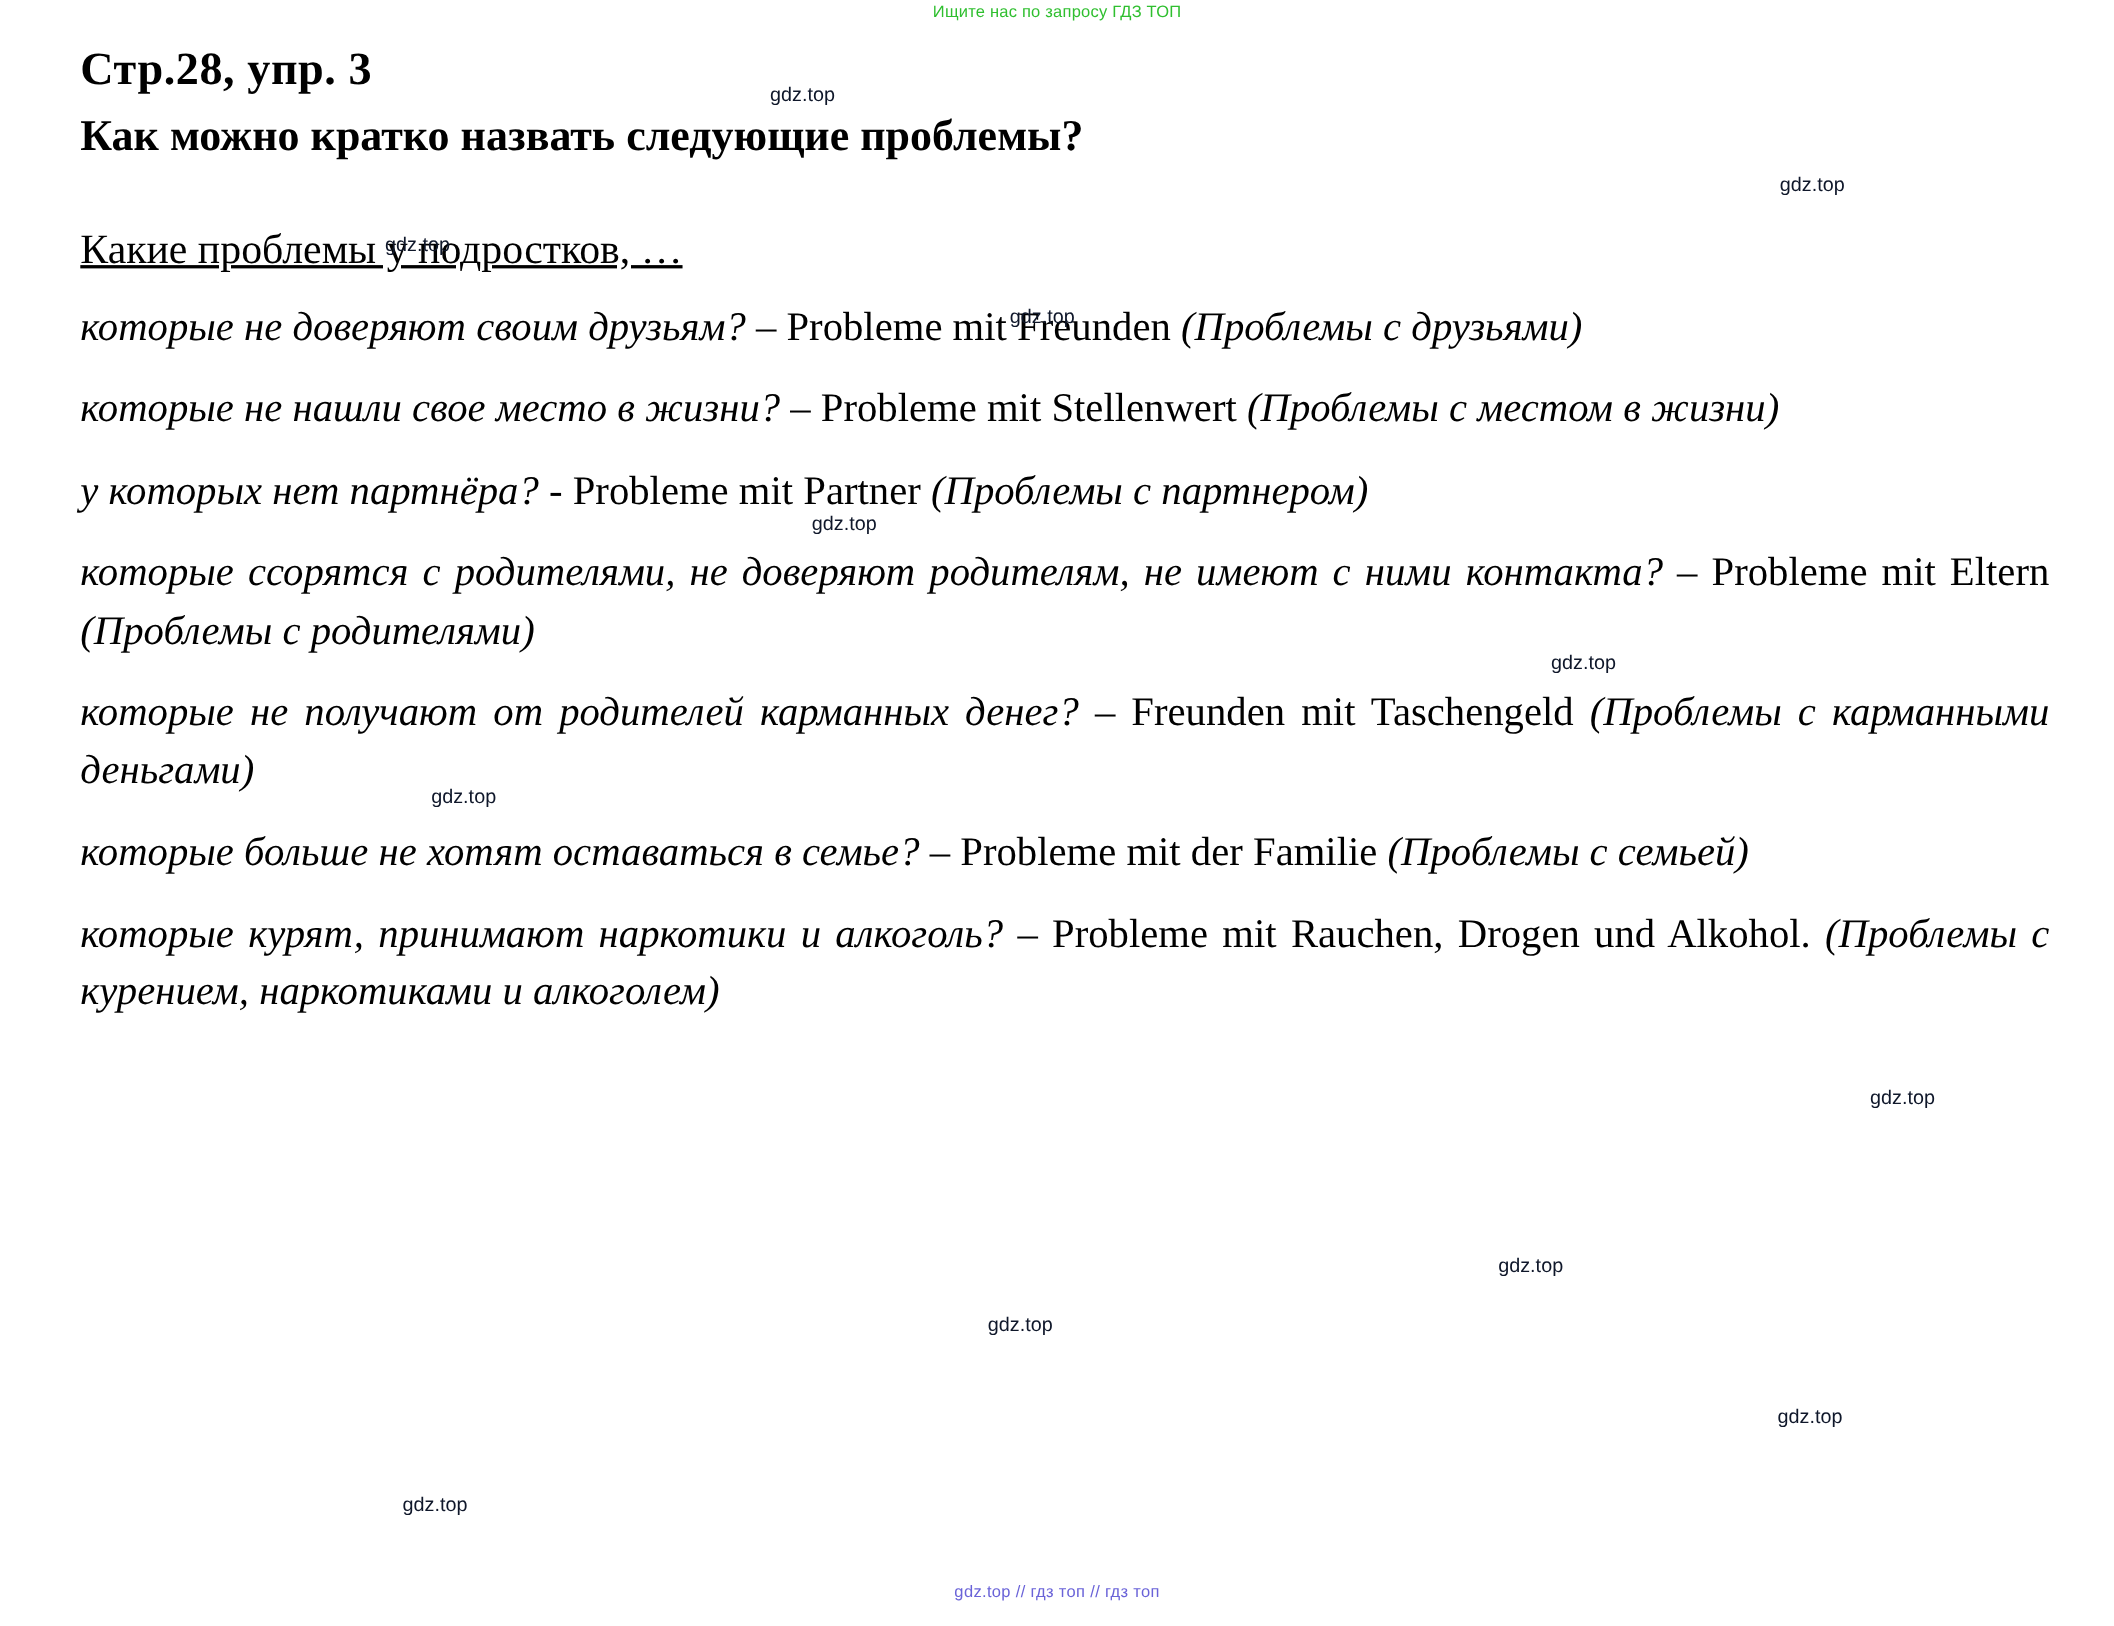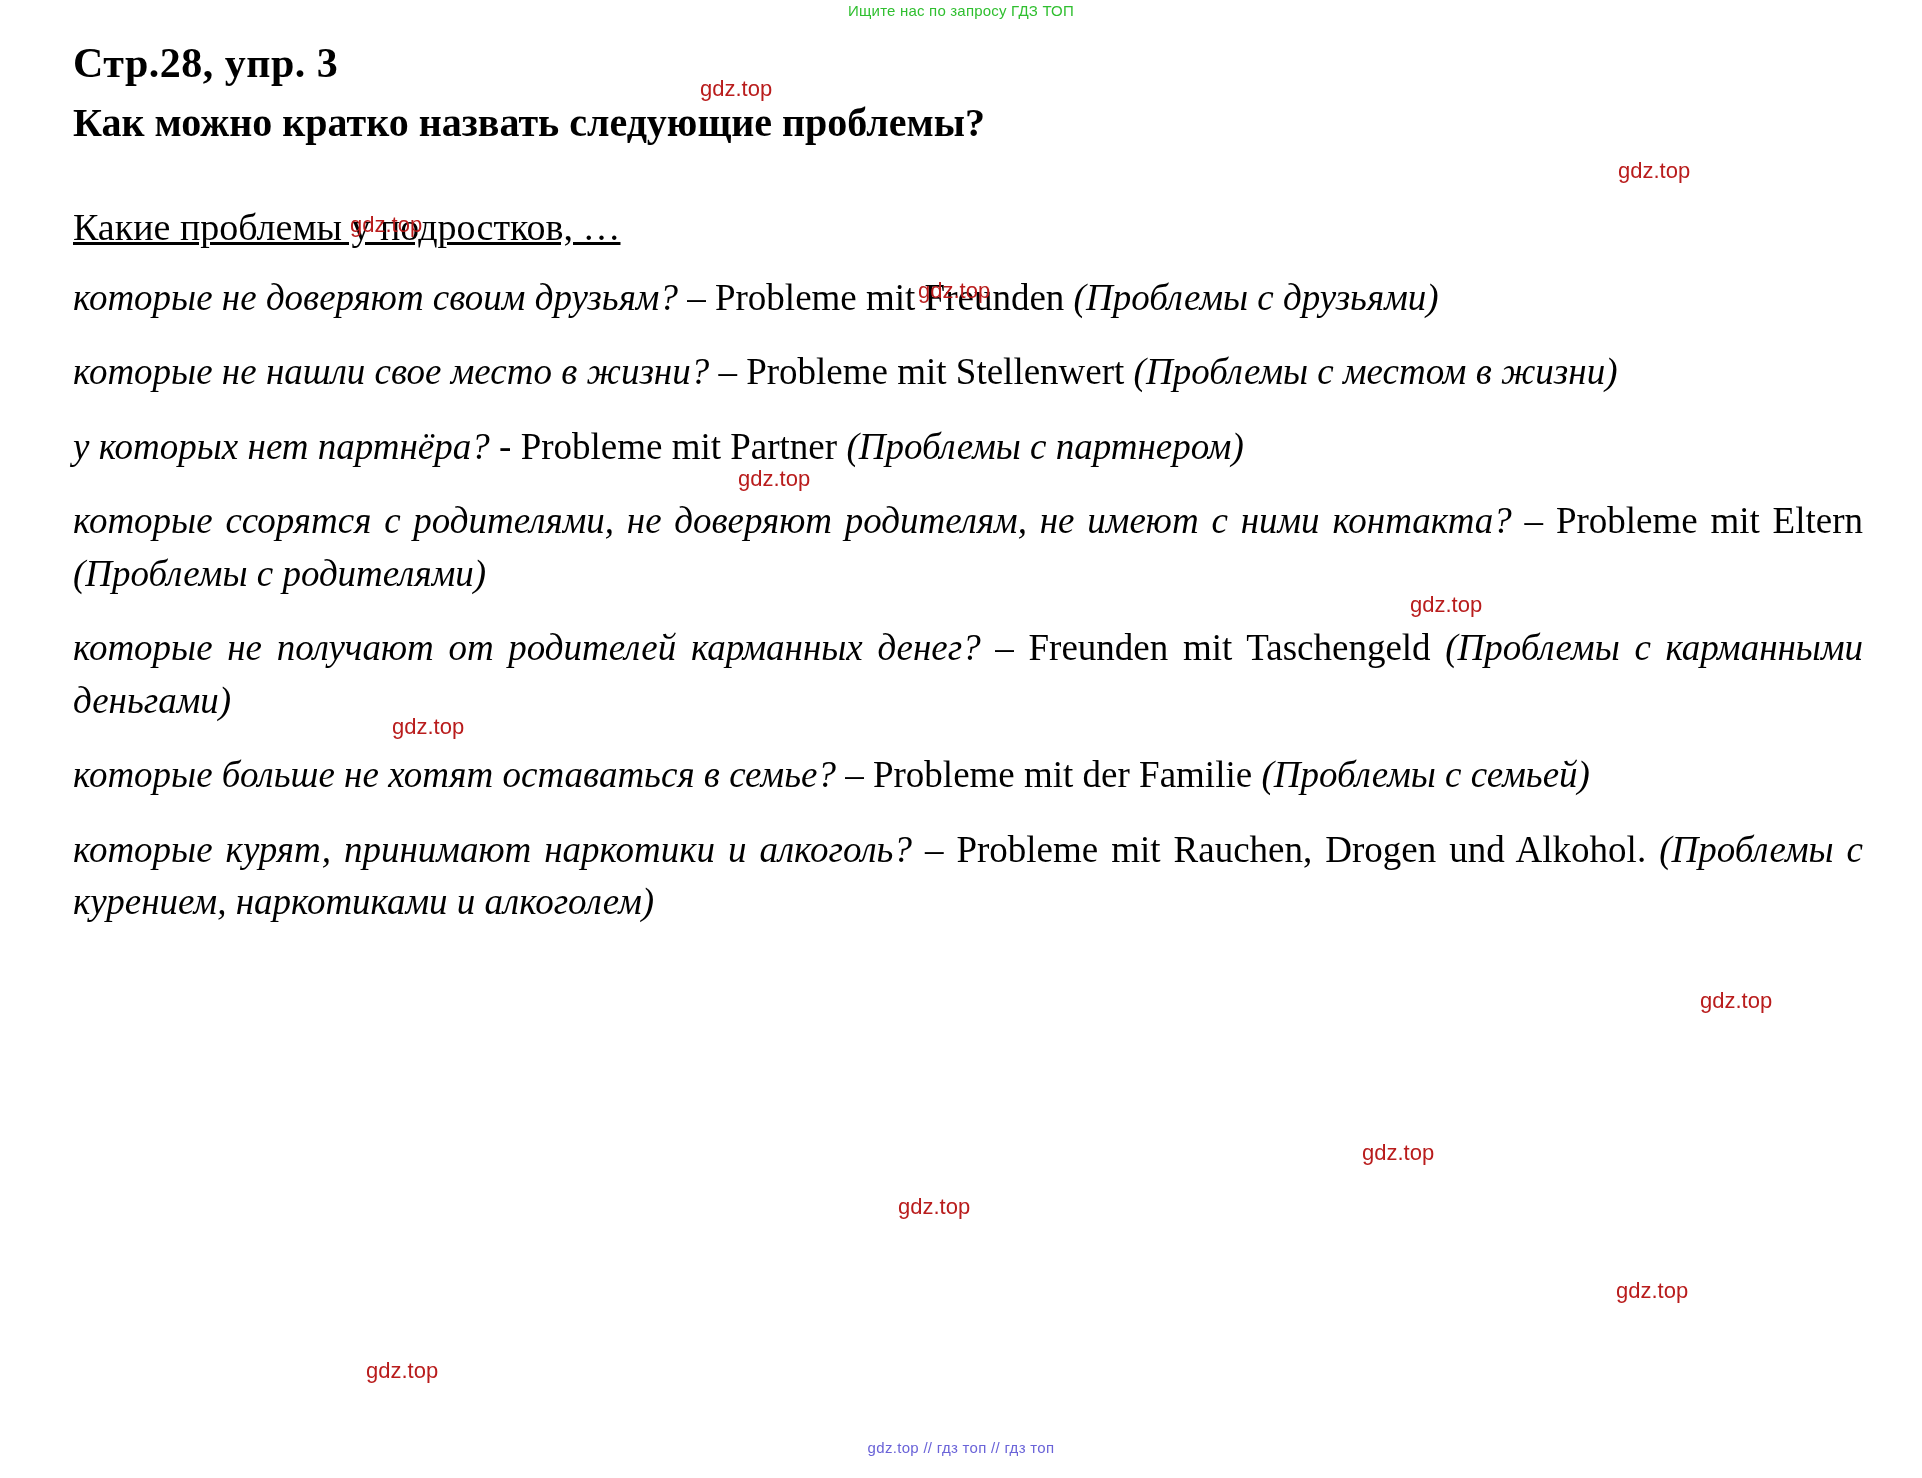--- a/index.html
+++ b/index.html
@@ -76,22 +76,22 @@
     text-justify: inter-word;
   }
   .qa:last-child { margin-bottom: 16px; }
   .qa .it { font-style: italic; }
   .qa .ro { font-style: normal; }
 
   
   .wm {
     position: absolute;
     font-family: "Liberation Sans", sans-serif;
-    color: #b91c1c;
-    font-size: 22px;
+    color: #0f172a;
+    font-size: 18px;
     white-space: nowrap;
     pointer-events: none;
   }
 </style>
 </head>
 <body>
 
 <div class="top-banner">Ищите нас по запросу ГДЗ ТОП</div>
 
 <div class="content">

